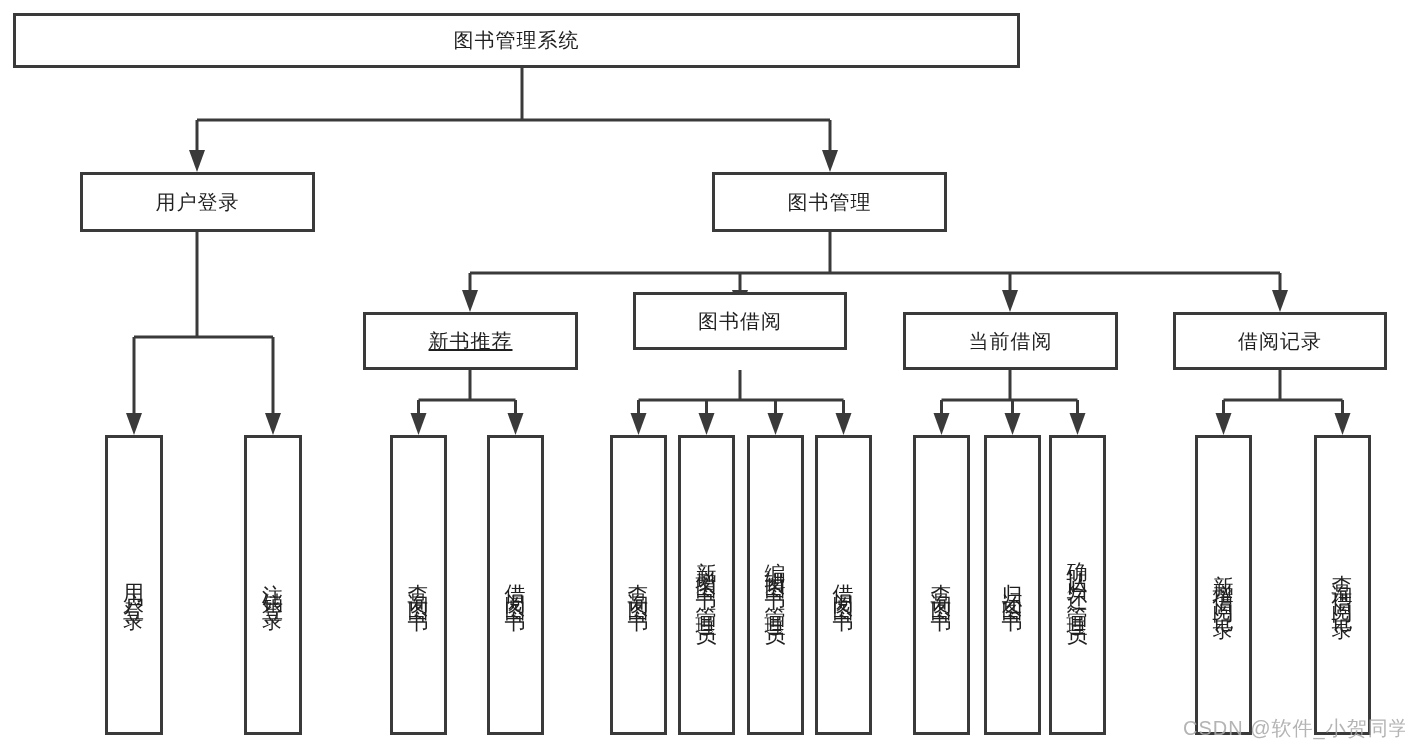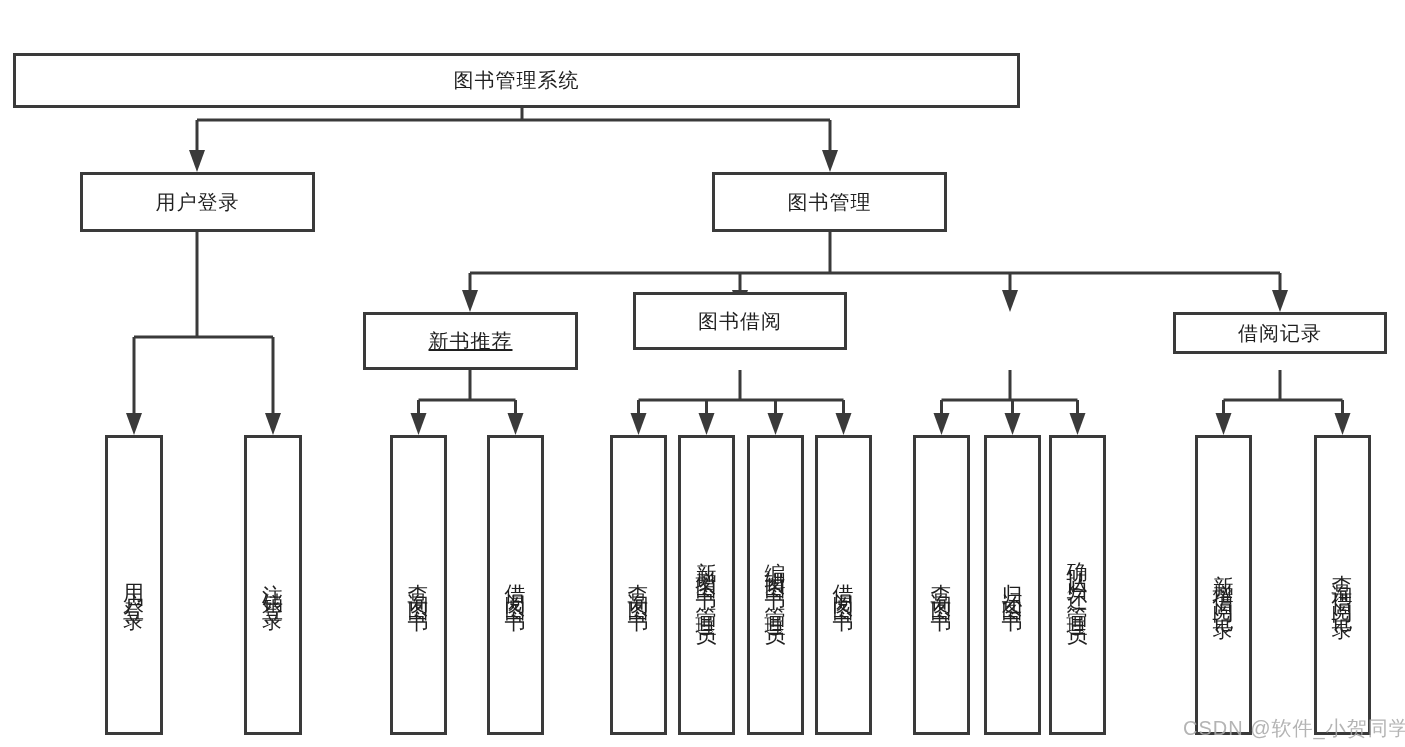--- a/index.html
+++ b/index.html
@@ -39,29 +39,29 @@
   }
   .leaf .vlabel {
     writing-mode: vertical-rl;
     text-orientation: mixed;
     font-size: 21px;
     letter-spacing: 9px;
     line-height: 1;
     white-space: nowrap;
   }
   
-  .n-root       { left: 13px;   top: 13px;  width: 1007px; height: 55px; margin-top: 40px; }
+  .n-root       { left: 13px;   top: 13px;  width: 1007px; height: 55px; }
   
   .n-user-login { left: 80px;   top: 172px; width: 235px;  height: 60px; }
   .n-book-mgmt  { left: 712px;  top: 172px; width: 235px;  height: 60px; text-align: center; }
   
   .n-new-books  { left: 363px;  top: 312px; width: 215px;  height: 58px; text-decoration: underline; }
   .n-borrow     { left: 633px;  top: 292px; width: 214px;  height: 58px; }
   .n-current    { left: 903px;  top: 312px; width: 215px;  height: 58px; }
-  .n-records    { left: 1173px; top: 312px; width: 214px;  height: 42px; }
+  .n-records    { left: 1173px; top: 312px; width: 214px;  height: 58px; }
   
   .leaf { top: 435px; height: 300px; width: 58px; }
   .lf-1  { left: 105px; }
   .lf-2  { left: 244px; }
   .lf-3  { left: 390px;  width: 57px; }
   .lf-4  { left: 487px;  width: 57px; }
   .lf-5  { left: 610px;  width: 57px; }
   .lf-6  { left: 678px;  width: 57px; }
   .lf-7  { left: 747px;  width: 57px; }
   .lf-8  { left: 815px;  width: 57px; }
@@ -147,20 +147,23 @@
   <div class="node n-book-mgmt">
     <span class="hlabel">图书管理</span>
   </div>
 
   <div class="node n-new-books">
     <span class="hlabel">新书推荐</span>
   </div>
   <div class="node n-borrow">
     <span class="hlabel">图书借阅</span>
   </div>
+  <div class="node n-current">
+    <span class="hlabel">当前借阅</span>
+  </div>
   <div class="node n-records">
     <span class="hlabel">借阅记录</span>
   </div>
 
   <div class="node leaf lf-1">
     <span class="vlabel">用户登录</span>
   </div>
   <div class="node leaf lf-2">
     <span class="vlabel">注销登录</span>
   </div>

